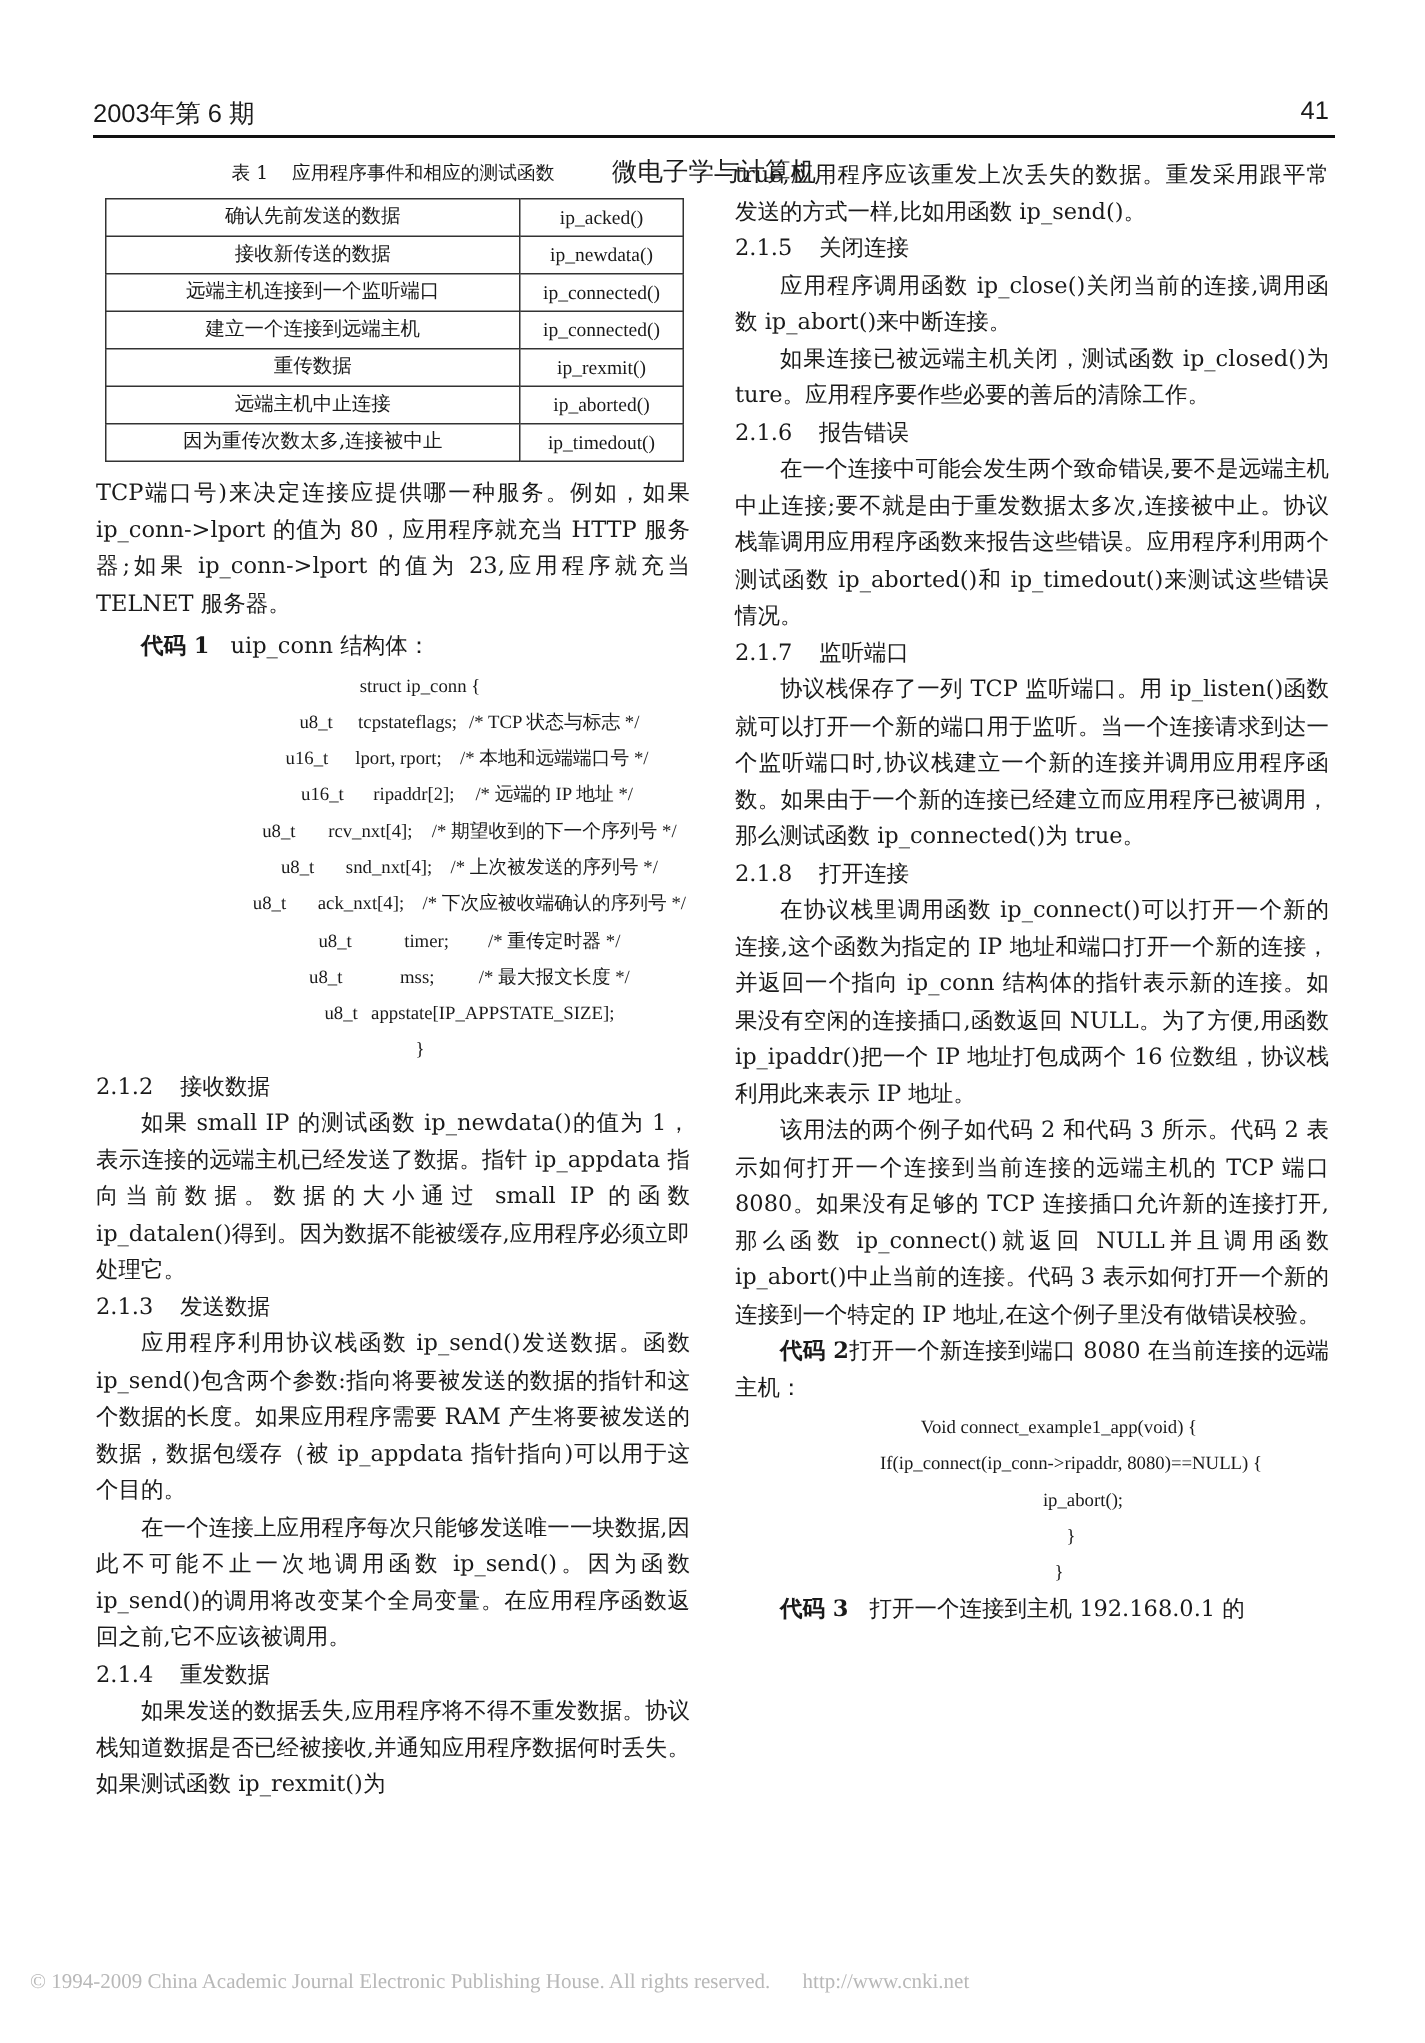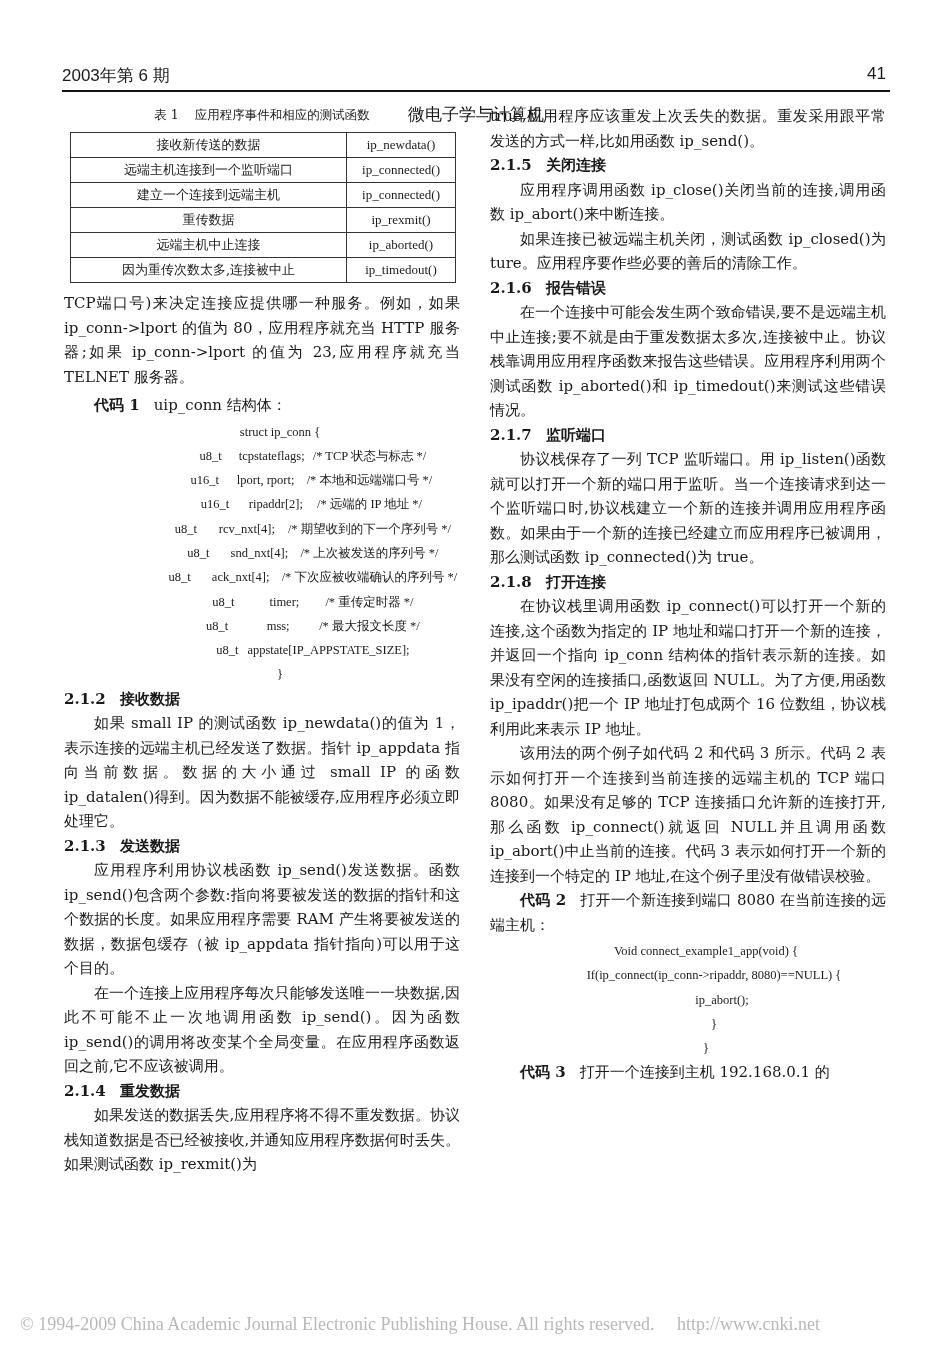--- a/index.html
+++ b/index.html
@@ -16,21 +16,21 @@
   .header .left { position: absolute; left: 0; top: 2px; }
   .header .center { position: absolute; left: 0; right: 0; top: 2px; text-align: center; margin-top: 39px; }
   .header .right { position: absolute; right: 4px; top: 2px; }
 
   .col { position: absolute; top: 104px; font-size: 15px; line-height: 24.5px; }
   .col-left { left: 64px; width: 396px; }
   .col-right { left: 490px; width: 396px; }
 
   .p { margin: 0; text-align: justify; text-justify: inter-character; }
   .indent { text-indent: 2em; }
-  .h { margin: 0; font-weight: bold; }
+  .h { margin: 0; }
   .h .num { display: inline-block; width: 56px; }
 
   .table-caption { text-align: center; font-size: 12.5px; line-height: 22px; margin: 0 0 6px 0; }
   .table-caption .num { margin-right: 16px; }
   table.t1 {
     border-collapse: collapse; width: 386px; margin-left: 6px;
     font-size: 13px; line-height: 22px;
   }
   table.t1 td { border: 1px solid #333; text-align: center; padding: 1px 4px; height: 22px; }
   table.t1 td.fn { width: 100px; font-family: "Liberation Serif", serif; font-size: 13px; }
@@ -44,38 +44,42 @@
   .code li { white-space: pre; }
   .code .c1 { padding-left: 36px; }
   .code .c2 { padding-left: 52px; }
   .code .c3 { padding-left: 36px; }
   .code .c4 { padding-left: 68px; }
   .code .type { display: inline-block; width: 40px; margin-left: 41px; }
   .code .field { display: inline-block; width: 82px; }
 
   .footer {
     position: absolute; left: 20px; top: 1314px; width: 900px;
-    font-family: "Liberation Serif", serif; font-size: 18px; color: #b8b8b8;
+    font-family: "Liberation Serif", serif; font-size: 14px; color: #b8b8b8;
   }
 </style>
 </head>
 <body>
 
 <div class="header">
   <span class="left">2003年第 6 期</span>
   <span class="center">微电子学与计算机</span>
   <span class="right">41</span>
 </div>
 
 <div class="col col-left">
   <div class="table-caption">
     <span class="num">表 1</span><span>应用程序事件和相应的测试函数</span>
   </div>
   <table class="t1">
     <tbody>
+      <tr>
+          <td>确认先前发送的数据</td>
+          <td class="fn">ip_acked()</td>
+        </tr>
       <tr>
           <td>接收新传送的数据</td>
           <td class="fn">ip_newdata()</td>
         </tr>
       <tr>
           <td>远端主机连接到一个监听端口</td>
           <td class="fn">ip_connected()</td>
         </tr>
       <tr>
           <td>建立一个连接到远端主机</td>
@@ -134,21 +138,21 @@
   <p class="h"><span class="num">2.1.6</span><span>报告错误</span></p>
   <p class="p indent">在一个连接中可能会发生两个致命错误,要不是远端主机中止连接;要不就是由于重发数据太多次,连接被中止。协议栈靠调用应用程序函数来报告这些错误。应用程序利用两个测试函数 ip_aborted()和 ip_timedout()来测试这些错误情况。</p>
 
   <p class="h"><span class="num">2.1.7</span><span>监听端口</span></p>
   <p class="p indent">协议栈保存了一列 TCP 监听端口。用 ip_listen()函数就可以打开一个新的端口用于监听。当一个连接请求到达一个监听端口时,协议栈建立一个新的连接并调用应用程序函数。如果由于一个新的连接已经建立而应用程序已被调用，那么测试函数 ip_connected()为 true。</p>
 
   <p class="h"><span class="num">2.1.8</span><span>打开连接</span></p>
   <p class="p indent">在协议栈里调用函数 ip_connect()可以打开一个新的连接,这个函数为指定的 IP 地址和端口打开一个新的连接，并返回一个指向 ip_conn 结构体的指针表示新的连接。如果没有空闲的连接插口,函数返回 NULL。为了方便,用函数 ip_ipaddr()把一个 IP 地址打包成两个 16 位数组，协议栈利用此来表示 IP 地址。</p>
   <p class="p indent">该用法的两个例子如代码 2 和代码 3 所示。代码 2 表示如何打开一个连接到当前连接的远端主机的 TCP 端口 8080。如果没有足够的 TCP 连接插口允许新的连接打开,那么函数 ip_connect()就返回 NULL并且调用函数 ip_abort()中止当前的连接。代码 3 表示如何打开一个新的连接到一个特定的 IP 地址,在这个例子里没有做错误校验。</p>
 
-  <p class="p indent"><b style="margin-right:14px">代码 2</b><span>打开一个新连接到端口 8080 在当前连接的远端主机：</span></p>
+  <p class="p indent"><b style="">代码 2</b><span>打开一个新连接到端口 8080 在当前连接的远端主机：</span></p>
   <ul class="code">
     <li class="c3">Void connect_example1_app(void) {</li>
     <li class="c2">If(ip_connect(ip_conn-&gt;ripaddr, 8080)==NULL) {</li>
     <li class="c4">ip_abort();</li>
     <li class="c2">}</li>
     <li class="c3">}</li>
   </ul>
 
   <p class="p indent"><b style="margin-right:14px">代码 3</b><span>打开一个连接到主机 192.168.0.1 的</span></p>
 </div>

